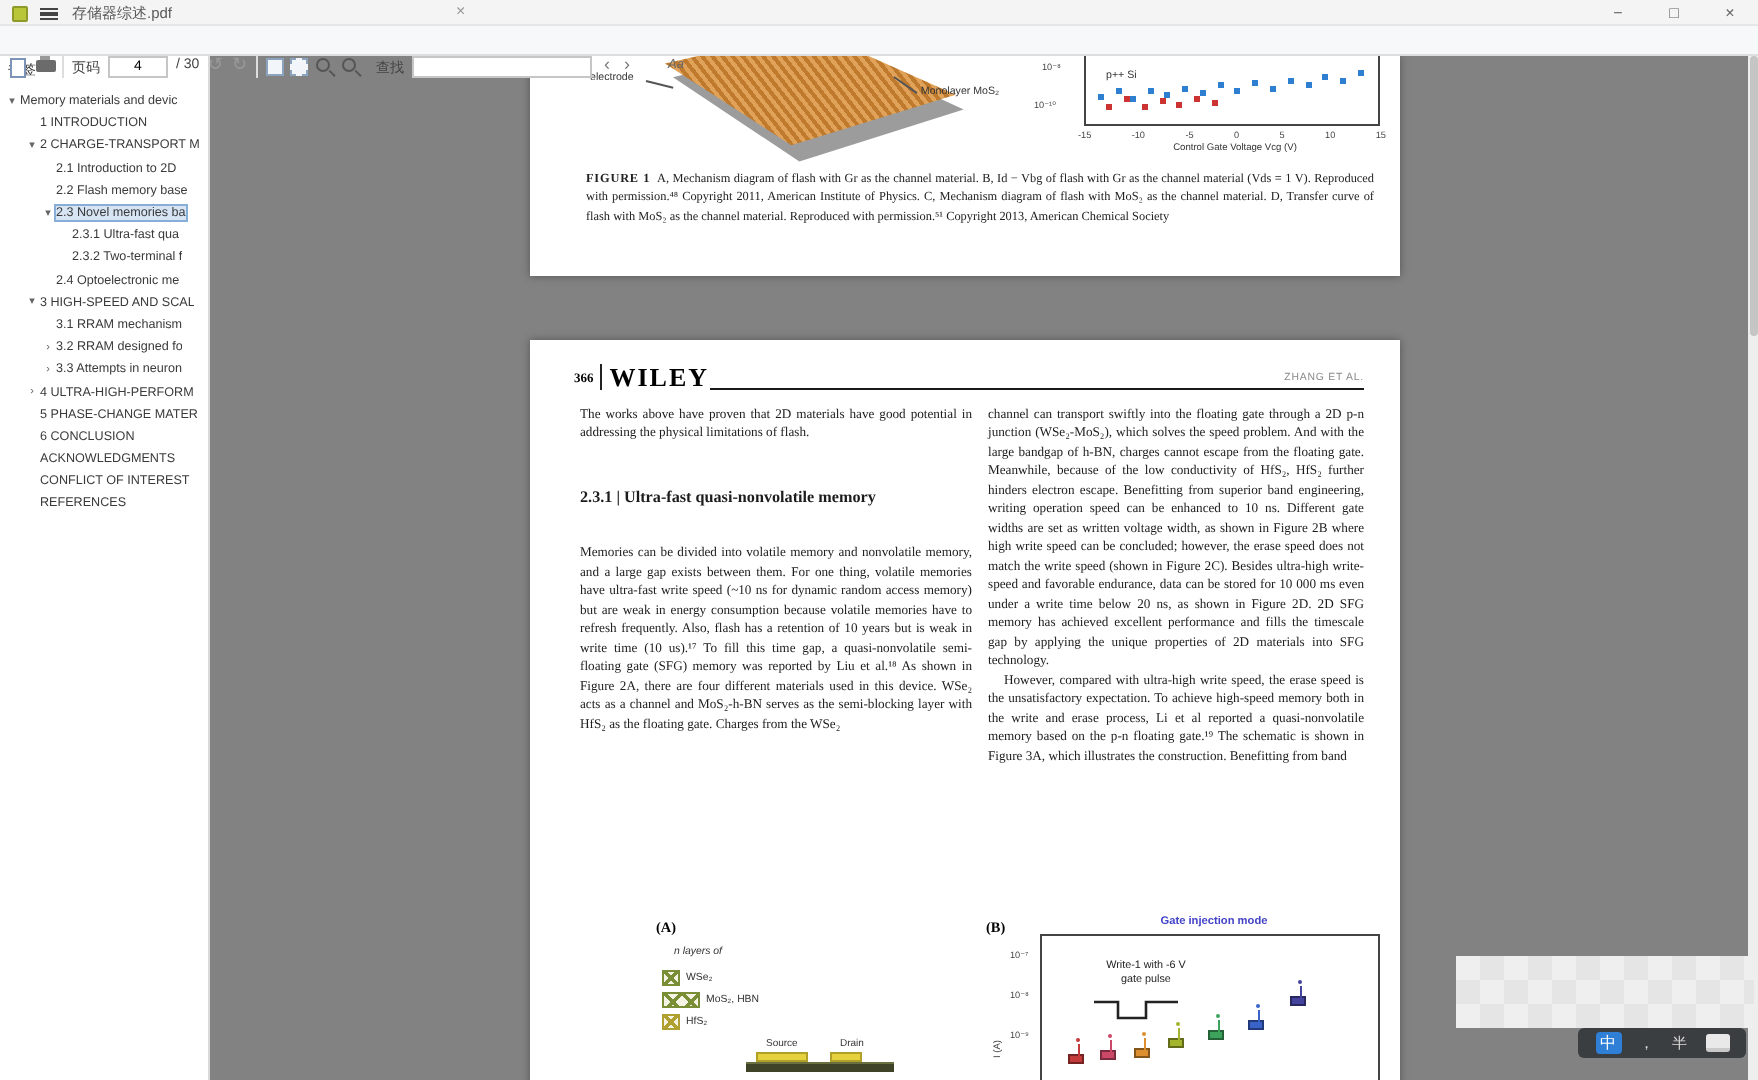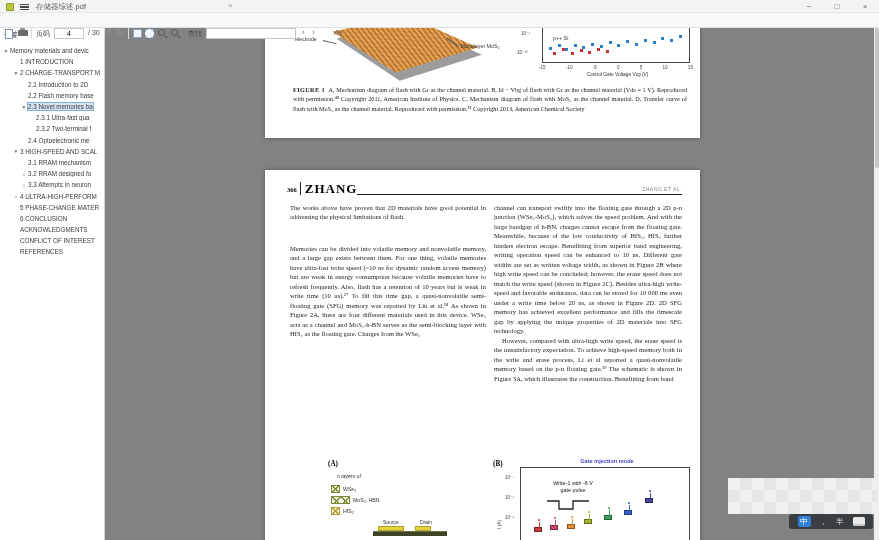--- a/index.html
+++ b/index.html
@@ -325,28 +325,29 @@
 
       <div class="p1-caption">
         <span class="cap-tag">FIGURE 1</span>&nbsp;&nbsp;<span>A, Mechanism diagram of flash with Gr as the channel material. B, Id − Vbg of flash with Gr as the channel material (Vds = 1 V). Reproduced with permission.⁴⁸ Copyright 2011, American Institute of Physics. C, Mechanism diagram of flash with MoS₂ as the channel material. D, Transfer curve of flash with MoS₂ as the channel material. Reproduced with permission.⁵¹ Copyright 2013, American Chemical Society</span>
       </div>
     </div>
 
     <div class="page page2">
       <div class="p2-header">
         <span class="folio">366</span>
         <span class="hdr-bar"></span>
-        <span class="brand">ZHANG</span>
+        <span class="brand">WILEY</span>
         <span class="hdr-rule">
           <span class="running">ZHANG ET AL.</span>
         </span>
       </div>
 
       <div class="col colL">
         <p class="sp">The works above have proven that 2D materials have good potential in addressing the physical limitations of flash.</p>
+        <h4>2.3.1  |  Ultra-fast quasi-nonvolatile memory</h4>
         <p>Memories can be divided into volatile memory and nonvolatile memory, and a large gap exists between them. For one thing, volatile memories have ultra-fast write speed (~10 ns for dynamic random access memory) but are weak in energy consumption because volatile memories have to refresh frequently. Also, flash has a retention of 10 years but is weak in write time (10 us).¹⁷ To fill this time gap, a quasi-nonvolatile semi-floating gate (SFG) memory was reported by Liu et al.¹⁸ As shown in Figure 2A, there are four different materials used in this device. WSe₂ acts as a channel and MoS₂-h-BN serves as the semi-blocking layer with HfS₂ as the floating gate. Charges from the WSe₂</p>
       </div>
       <div class="col colR">
         <p>channel can transport swiftly into the floating gate through a 2D p-n junction (WSe₂-MoS₂), which solves the speed problem. And with the large bandgap of h-BN, charges cannot escape from the floating gate. Meanwhile, because of the low conductivity of HfS₂, HfS₂ further hinders electron escape. Benefitting from superior band engineering, writing operation speed can be enhanced to 10 ns. Different gate widths are set as written voltage width, as shown in Figure 2B where high write speed can be concluded; however, the erase speed does not match the write speed (shown in Figure 2C). Besides ultra-high write-speed and favorable endurance, data can be stored for 10 000 ms even under a write time below 20 ns, as shown in Figure 2D. 2D SFG memory has achieved excellent performance and fills the timescale gap by applying the unique properties of 2D materials into SFG technology.</p>
         <p class="indent">However, compared with ultra-high write speed, the erase speed is the unsatisfactory expectation. To achieve high-speed memory both in the write and erase process, Li et al reported a quasi-nonvolatile memory based on the p-n floating gate.¹⁹ The schematic is shown in Figure 3A, which illustrates the construction. Benefitting from band</p>
       </div>
 
       <span class="figA-tag" style="left:63px;top:290px;position:absolute">(A)</span>
       <span class="figA-note">n layers of</span>
       <div class="figA-legend">

